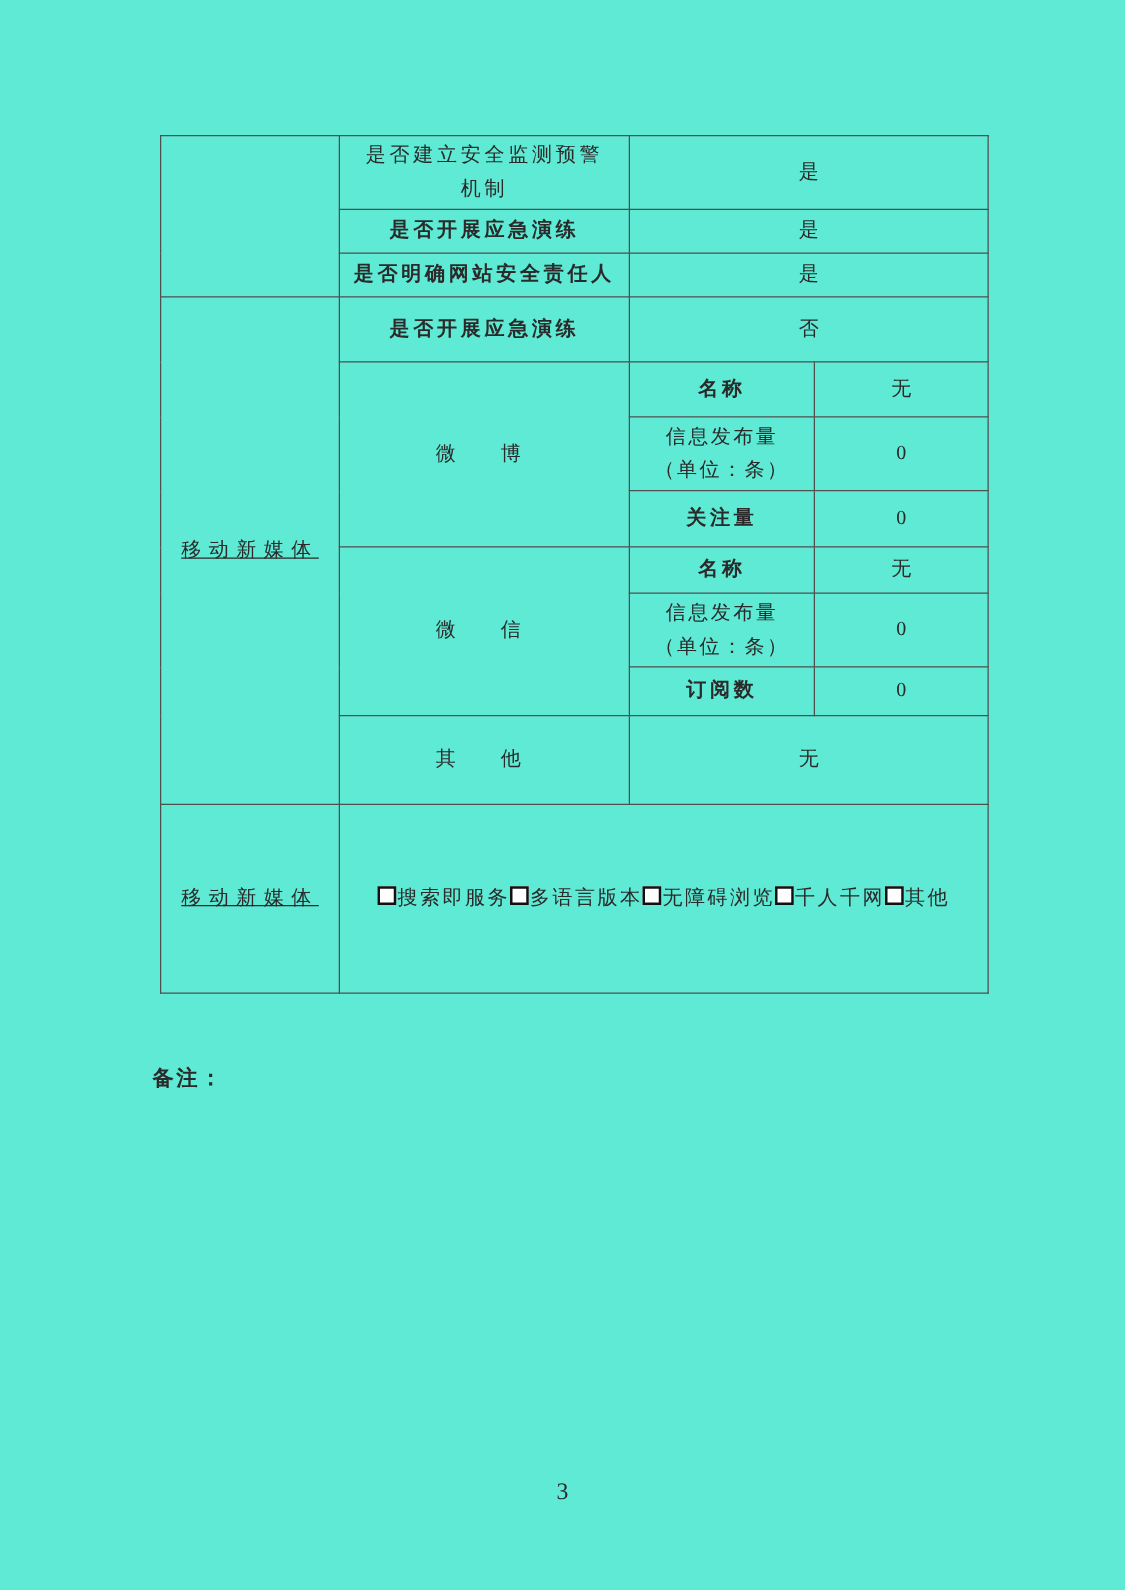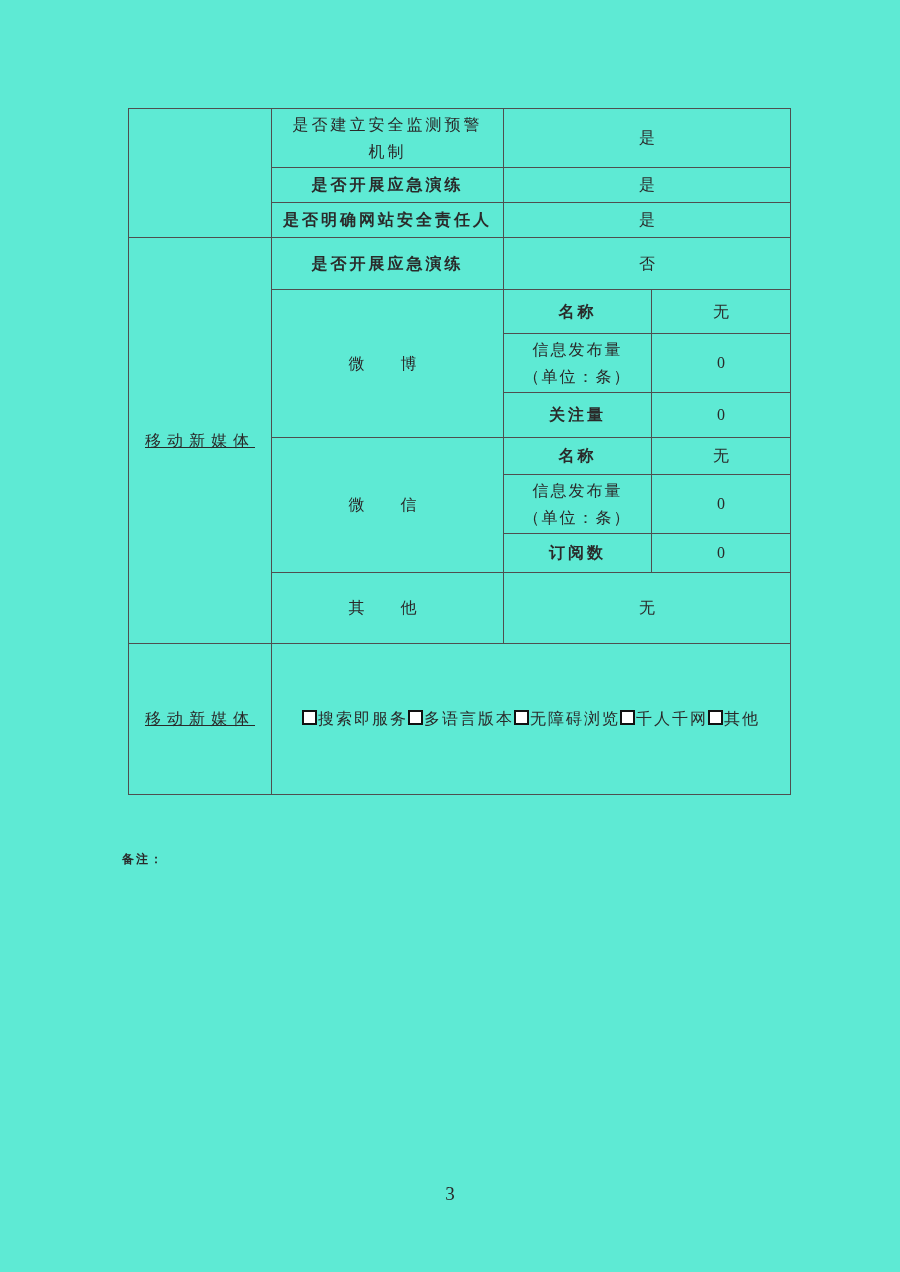--- a/index.html
+++ b/index.html
@@ -55,21 +55,21 @@
     border: 2px solid #111111;
     background: #ffffff;
     vertical-align: -1px;
     margin-right: 1px;
   }
 
   .notes {
     position: absolute;
     left: 122px;
     top: 851px;
-    font-size: 12px;
+    font-size: 17px;
     font-weight: bold;
     letter-spacing: 2px;
   }
   .page-number {
     position: absolute;
     left: 0;
     top: 1183px;
     width: 100%;
     text-align: center;
     font-size: 19px;

